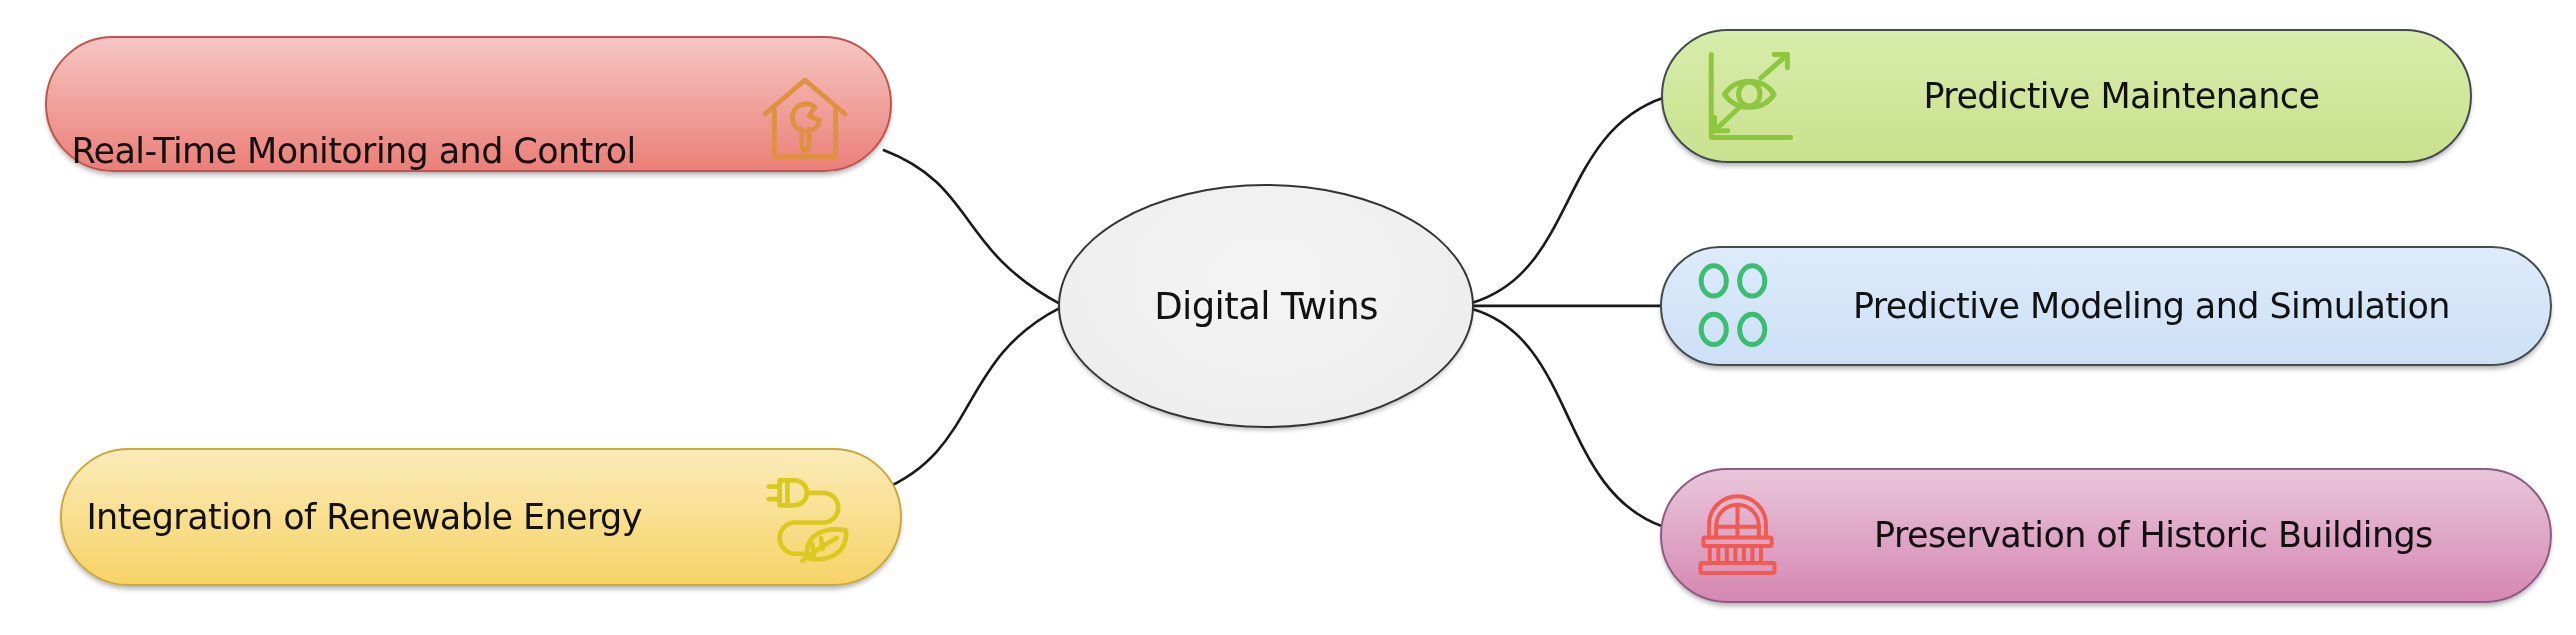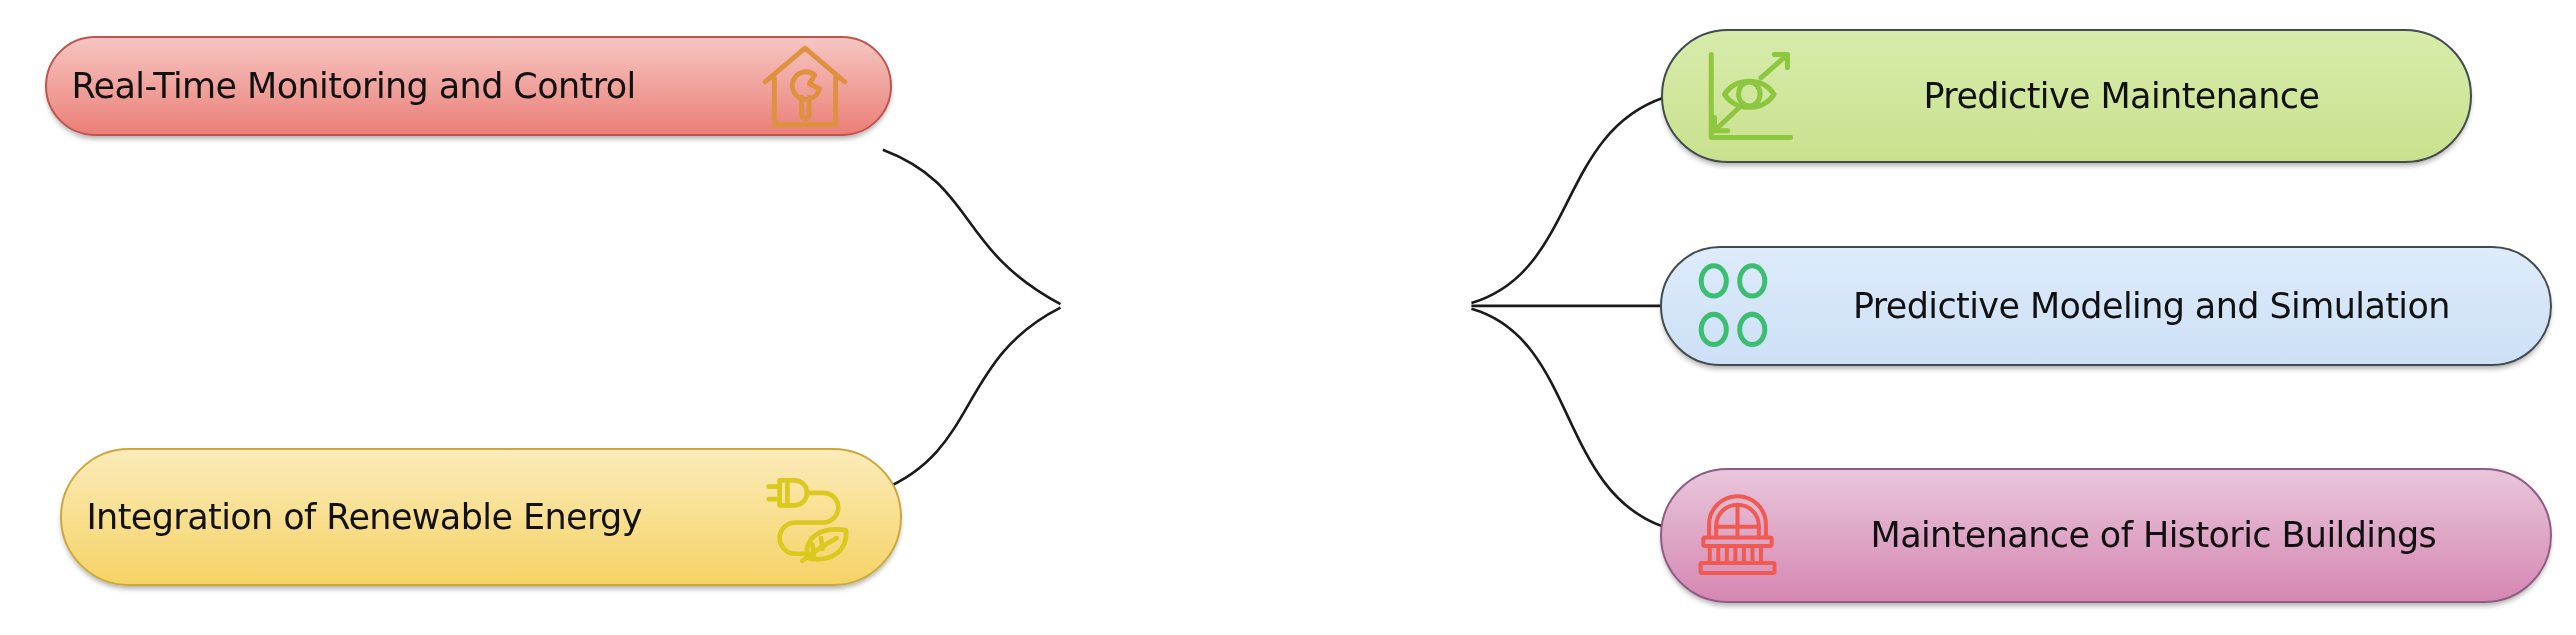--- a/index.html
+++ b/index.html
@@ -44,21 +44,21 @@
     box-sizing:border-box;
     border-radius:50%;
     border:2.9px solid #333333;
     background:radial-gradient(ellipse at 50% 38%,#f4f4f4 0%,#eeeeee 70%,#e9e9e9 100%);
     display:flex;align-items:center;justify-content:center;
     box-shadow:0 3.5px 4.6px -1.2px rgba(0,0,0,0.25);
     color:#111111;
   }
   .center-node .label{font-size:37px;letter-spacing:-0.6px;white-space:nowrap;}
 
-  #node-realtime    {left:45px;  top:36px;  width:847px;height:100px;}
+  #node-realtime    {left:45px;  top:36px;  width:847px;height:136px;align-items:flex-end;}
   #node-renewable   {left:60px;  top:448px; width:842px;height:138px;}
   #node-maintenance {left:1661px;top:29px;  width:811px;height:134px;}
   #node-modeling    {left:1660px;top:246px; width:892px;height:120px;}
   #node-preservation{left:1660px;top:468px; width:892px;height:135px;}
 </style>
 </head>
 <body>
 
 <div class="canvas">
 
@@ -92,20 +92,23 @@
         <path d="M15 8.5 H19.5 A8 8 0 0 1 27.5 16.5 A8 8 0 0 1 19.5 24.5 H15"></path>
         <path d="M27.5 16.5 H38 A9.5 9.5 0 0 1 38 35.5 H20 A10 10 0 0 0 20 55.5 H25"></path>
         <path d="M27.5 56.5 C26.5 45 36 38 52.5 40.5 C53.5 54 43 61 29 58.5 Z"></path>
         <path d="M24.5 60 C31 55 38 50 46.5 45.5"></path>
         <path d="M32 56.5 L31 49.5"></path>
         <path d="M37.5 52.5 L36.5 45.5"></path>
       </svg>
     </span>
   </div>
 
+  <div class="center-node">
+    <span class="label">Digital Twins</span>
+  </div>
 
   <div class="node right-side" id="node-maintenance" style="--fill-top: #D8ECAB; --fill-bottom: #C9E18E; --border: #434B4D; --icon-color: #8DC63F;">
     <span class="icon">
       <svg width="106" height="106" viewBox="0 0 64 64" stroke-width="3">
         <path d="M11 7 V57 H59"></path>
         <path d="M41 21 L57 7"></path>
         <path d="M49 7 H57 V15"></path>
         <path d="M30 37 L13 53"></path>
         <path d="M13 45 V53 H21"></path>
         <path d="M19 31 C26 20.5 42 20.5 49 31 C42 41.5 26 41.5 19 31 Z"></path>
@@ -138,17 +141,17 @@
         <path d="M12.5 39 V51"></path>
         <path d="M18.5 39 V51"></path>
         <path d="M24.5 39 V51"></path>
         <path d="M30.5 39 V51"></path>
         <path d="M36.5 39 V51"></path>
         <path d="M42.5 39 V51"></path>
         <path d="M48.5 39 V51"></path>
         <rect x="6" y="51" width="52" height="7" rx="1"></rect>
       </svg>
     </span>
-    <span class="label">Maintenance of Historic Buildings</span>
+    <span class="label">Preservation of Historic Buildings</span>
   </div>
 
 </div>
 
 
 </body></html>

